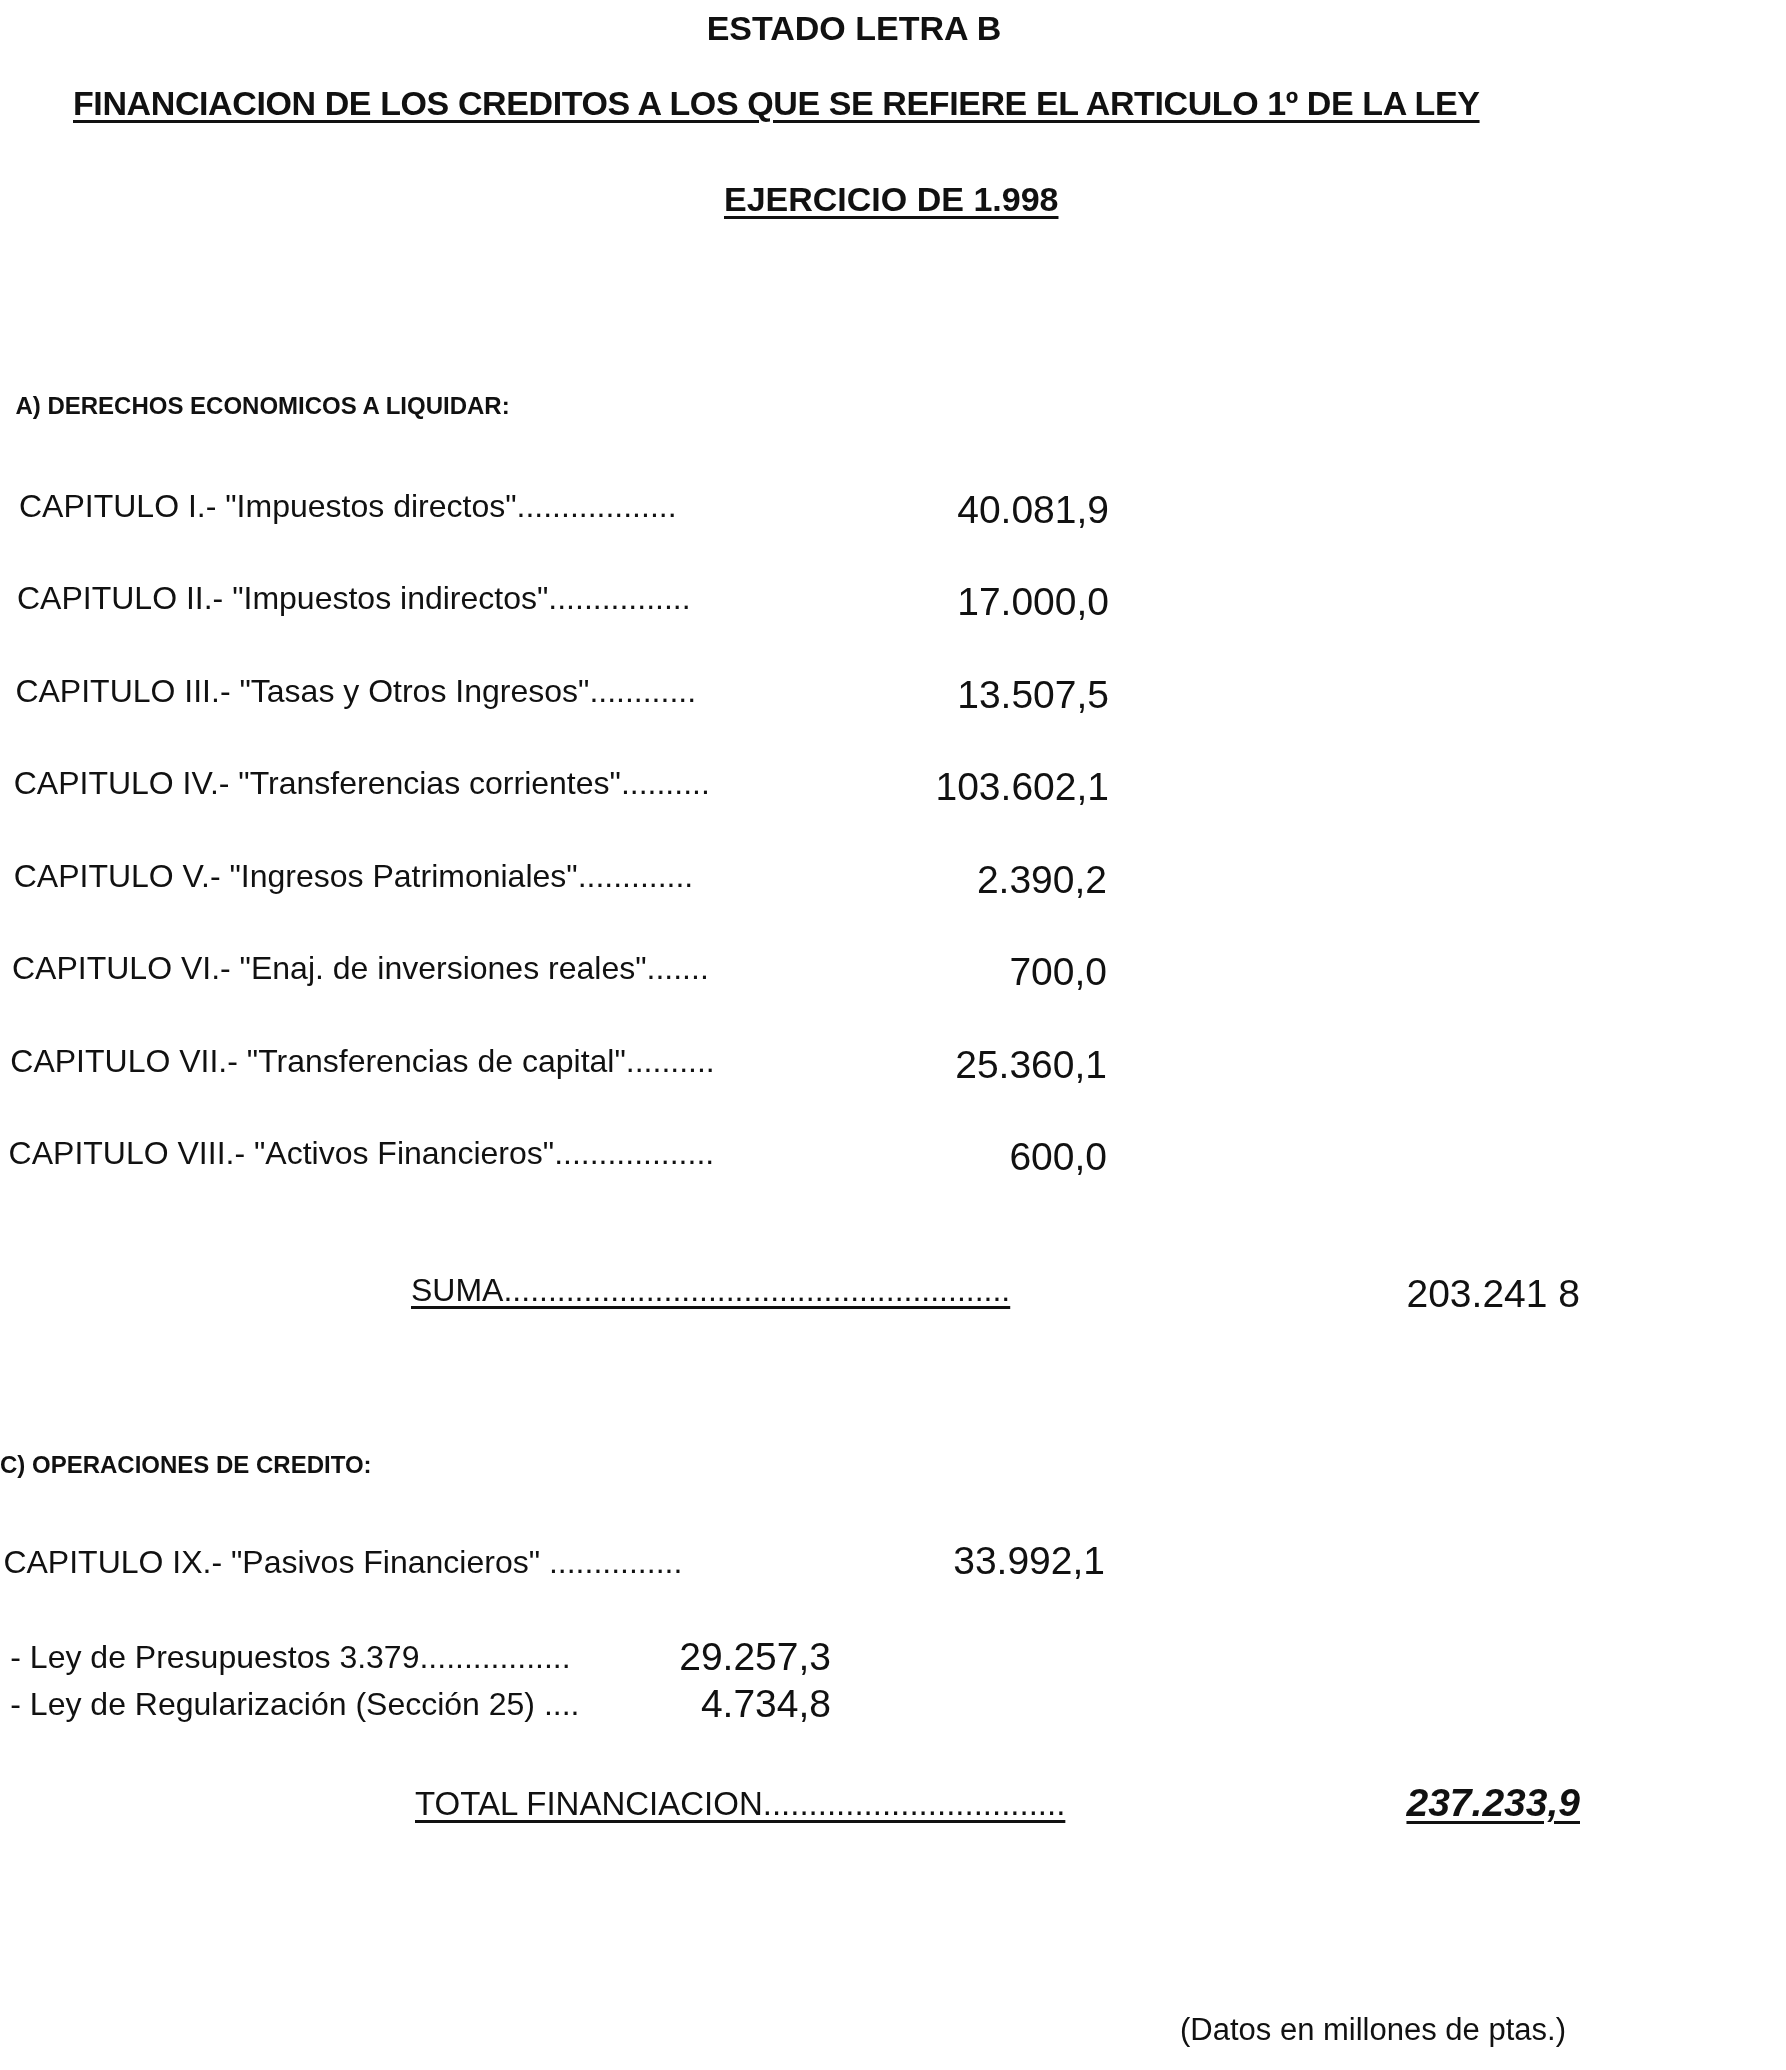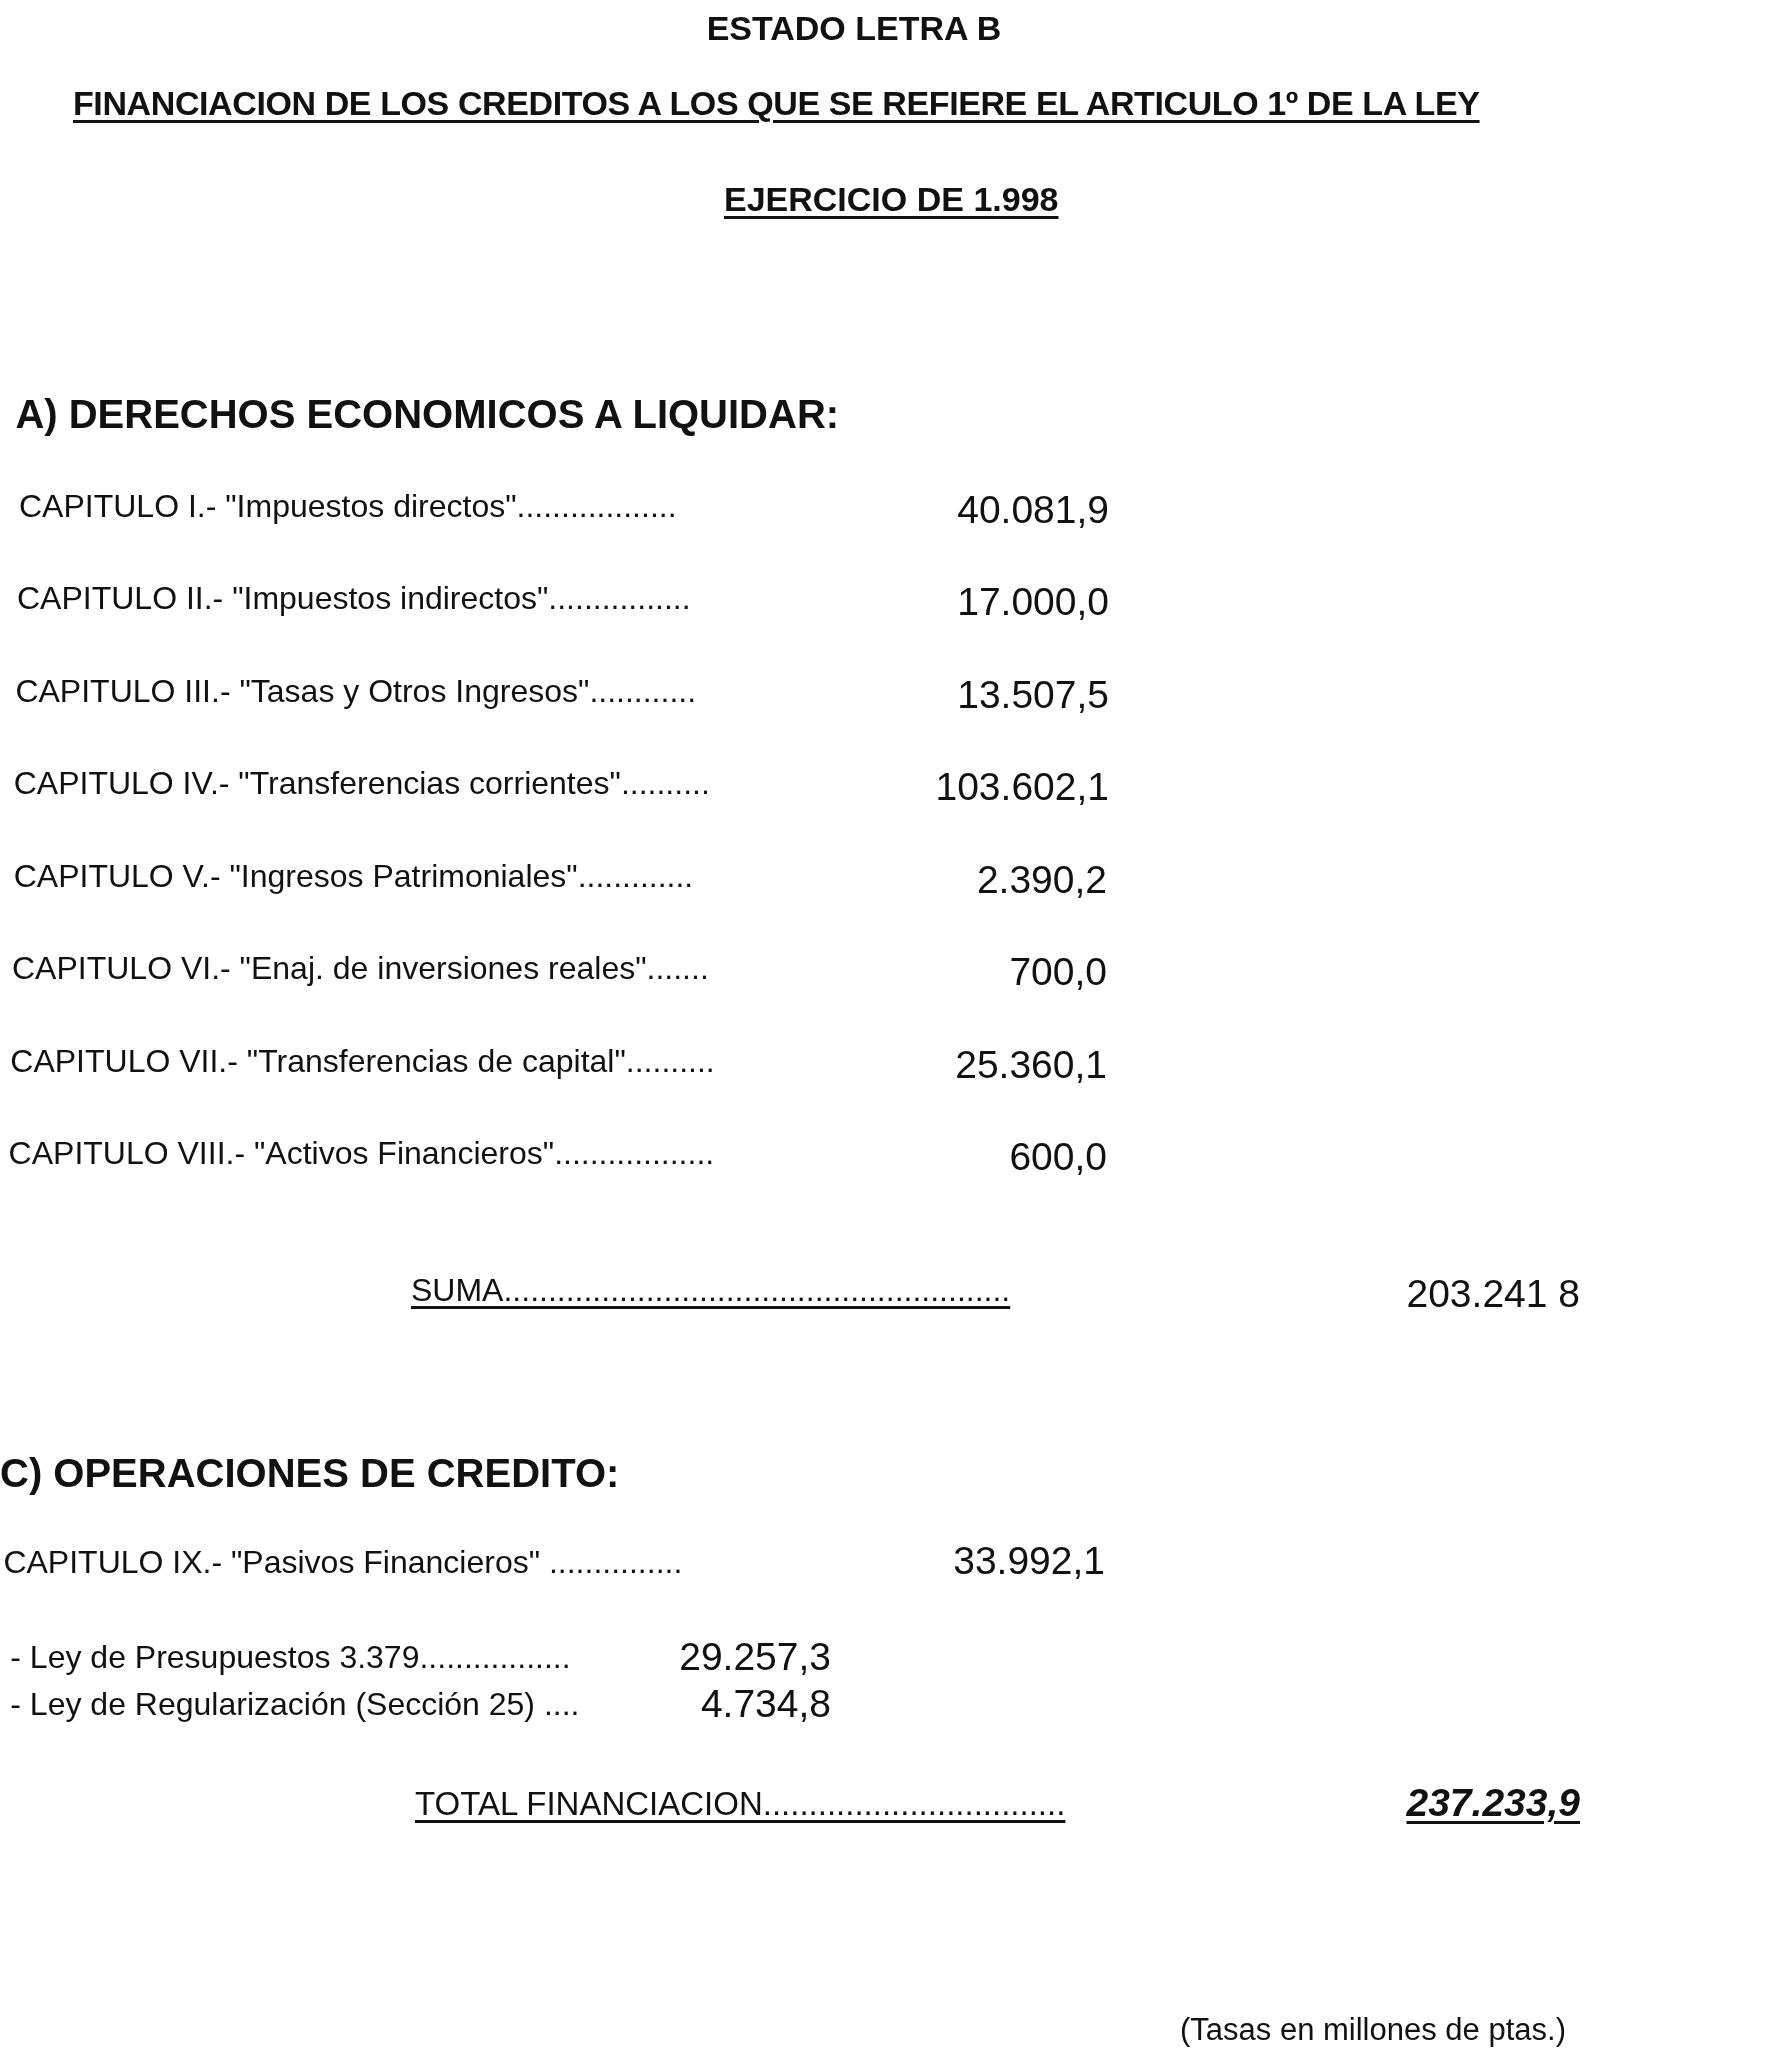--- a/index.html
+++ b/index.html
@@ -3,21 +3,21 @@
 <meta charset="utf-8">
 <style>
   html, body { margin: 0; padding: 0; background: #ffffff; }
   body {
     width: 1787px; height: 2071px; position: relative; overflow: hidden;
     font-family: "Liberation Sans", sans-serif; color: #111111;
   }
   .abs { position: absolute; white-space: nowrap; }
   .title { font-weight: bold; font-size: 34px; }
   .u { text-decoration: underline; text-decoration-thickness: 2.6px; text-underline-offset: 5.1px; }
-  .section { font-weight: bold; font-size: 40px; }
+  .section { font-weight: bold; font-size: 24px; }
   .row { font-size: 32px; }
   .num { font-size: 39px; text-align: right; width: 223px; }
   .sub { font-size: 32px; }
   .total-label { font-size: 33px; }
   .footnote { font-size: 31px; }
 </style>
 </head>
 <body>
 
 <div>
@@ -66,16 +66,16 @@
 
   <div class="abs sub" style="left:10.3px; top:1639px;">- Ley de Presupuestos 3.379.................</div>
   <div class="abs num" style="left:608px; top:1635px;">29.257,3</div>
 
   <div class="abs sub" style="left:10.3px; top:1686px;">- Ley de Regularización (Sección 25) ....</div>
   <div class="abs num" style="left:608px; top:1682px;">4.734,8</div>
 
   <div class="abs total-label u" style="left:415px; top:1785px;">TOTAL FINANCIACION.................................</div>
   <div class="abs num u" style="left:1357px; top:1781px; font-weight:bold;font-style:italic;">237.233,9</div>
 
-  <div class="abs footnote" style="left:1180px; top:2012px;">(Tasas en millones de ptas.)</div>
+  <div class="abs footnote" style="left:1180px; top:2012px;">(Datos en millones de ptas.)</div>
 
 </div>
 
 
 </body></html>

